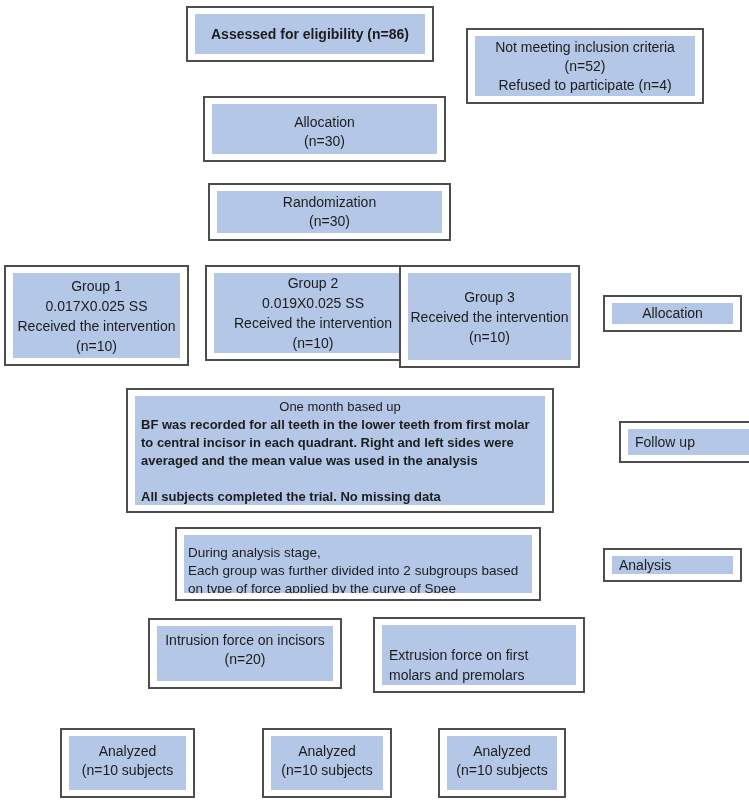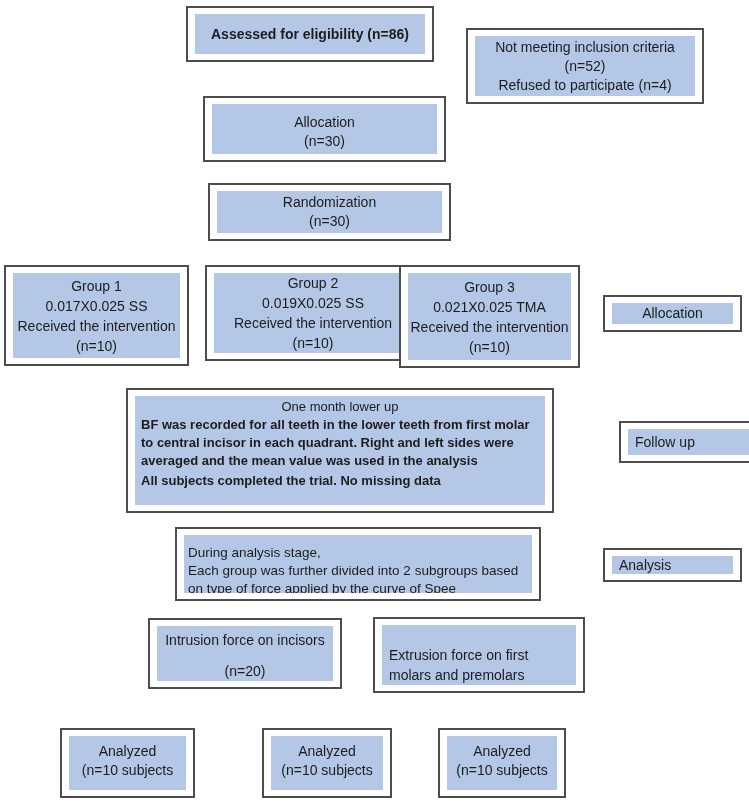--- a/index.html
+++ b/index.html
@@ -17,39 +17,39 @@
   .box{
     position:absolute;background:#fff;border:2px solid var(--border);
     box-sizing:border-box;padding:6px 7px;
   }
   .fill{
     background:var(--fill);width:100%;height:100%;box-sizing:border-box;
     font-size:14px;line-height:19px;display:flex;flex-direction:column;
     justify-content:center;text-align:center;overflow:hidden;
   }
   .fill.align-left{text-align:left;padding-left:7px;padding-right:4px;}
-  .fill.v-top{justify-content:space-between;padding-top:5px;}
+  .fill.v-top{justify-content:flex-start;padding-top:5px;}
   .line{display:block;}
 
   
   #assessed        {left:186px;top:6px;  width:248px;height:56px;font-weight:bold;}
   #not-meeting     {left:466px;top:28px; width:238px;height:76px;}
   #enrollment      {left:203px;top:96px; width:243px;height:66px;}
   #enrollment .fill{justify-content:flex-start;padding-top:9px;}
   #randomization   {left:208px;top:183px;width:243px;height:58px;}
   #group1          {left:4px;  top:265px;width:185px;height:101px;}
   #group2          {left:182px;top:265px;width:216px;height:96px;margin-left:23px;}
   #group3          {left:399px;top:265px;width:181px;height:103px;}
   .group .fill{line-height:20px;}
   #allocation      {left:603px;top:295px;width:139px;height:37px;}
   #followup-box    {left:126px;top:388px;width:428px;height:125px;}
   #followup-box .fill{font-size:13px;line-height:18px;justify-content:flex-start;padding:2px 6px;}
   #followup-box .title{text-align:center;}
   #followup-box .para{text-align:left;font-weight:bold;}
-  #followup-box .para2{margin-top:2px;}
+  #followup-box .para2{margin-top:18px;}
   #followup-label  {left:619px;top:421px;width:140px;height:42px;}
   #during-analysis {left:175px;top:527px;width:366px;height:74px;}
   #during-analysis .fill{font-size:13.5px;line-height:18px;justify-content:flex-start;padding:9px 4px;}
   #analysis-label  {left:603px;top:548px;width:139px;height:34px;}
   #intrusion       {left:148px;top:618px;width:194px;height:71px;}
   #extrusion       {left:373px;top:617px;width:212px;height:76px;}
   #extrusion .fill{line-height:20px;padding-top:20px;}
   #analyzed-1      {left:60px; top:728px;width:135px;height:70px;}
   #analyzed-2      {left:262px;top:728px;width:130px;height:70px;}
   #analyzed-3      {left:438px;top:728px;width:128px;height:70px;}
@@ -100,35 +100,34 @@
     <span class="line">Group 2</span>
     <span class="line">0.019X0.025 SS</span>
     <span class="line">Received the intervention</span>
     <span class="line">(n=10)</span>
   </div>
 </div>
 
 <div class="box group" id="group3">
   <div class="fill">
     <span class="line">Group 3</span>
-    <span class="line">0.021X0.025 TMA</span>
     <span class="line">Received the intervention</span>
     <span class="line">(n=10)</span>
   </div>
 </div>
 
 <div class="box" id="allocation">
   <div class="fill">
     <span class="line">Allocation</span>
   </div>
 </div>
 
 <div class="box" id="followup-box">
   <div class="fill">
-    <span class="line title">One month lower up</span>
+    <span class="line title">One month based up</span>
     <span class="line para">BF was recorded for all teeth in the lower teeth from first molar to central incisor in each quadrant. Right and left sides were averaged and the mean value was used in the analysis</span>
     <span class="line para para2">All subjects completed the trial. No missing data</span>
   </div>
 </div>
 
 <div class="box" id="followup-label">
   <div class="fill align-left">
     <span class="line">Follow up</span>
   </div>
 </div>

